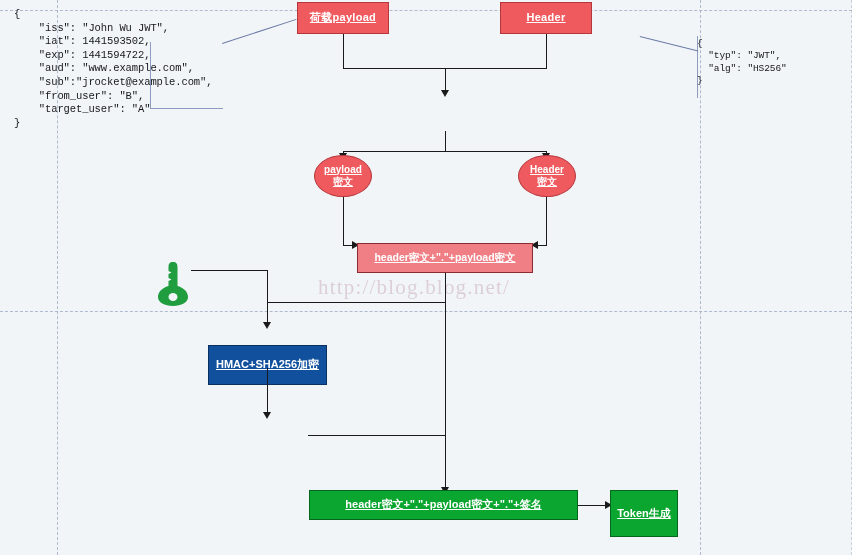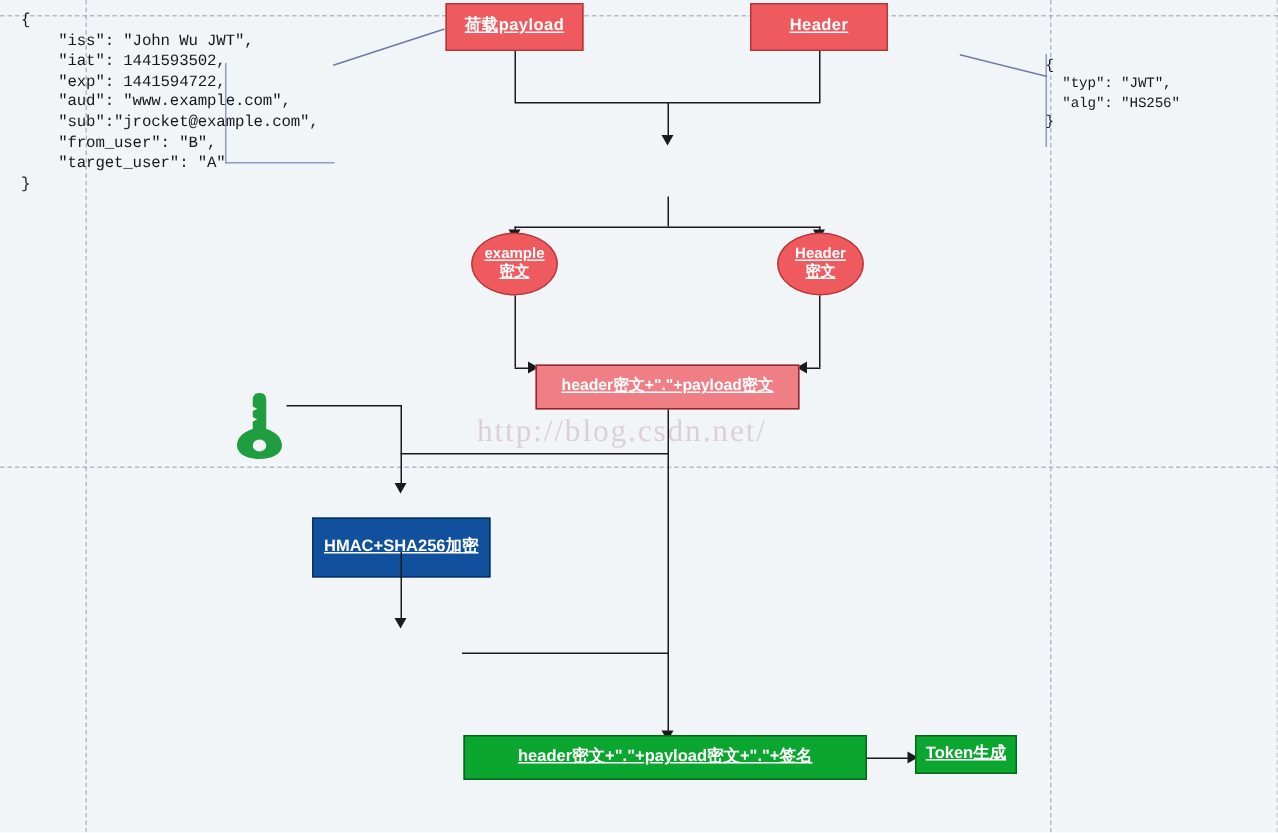--- a/index.html
+++ b/index.html
@@ -155,21 +155,21 @@
 <body>
 
 <div id="canvas">
 
   <div class="guide-h" style="top:10px;"></div>
   <div class="guide-h" style="top:311px;"></div>
   <div class="guide-v" style="left:57px;"></div>
   <div class="guide-v" style="left:700px;"></div>
   <div class="guide-v faint" style="left:851px;"></div>
 
-  <div class="watermark" style="left:318px; top:275px;">http://blog.csdn.net/</div>
+  <div class="watermark" style="left:318px; top:275px;">http://blog.blog.net/</div>
 
   <div class="callout-box" style="left:150px; top:42px; width:72px; height:66px; border-top:none; border-right:none;"></div>
   <div class="leader" style="left:222px; top:43px; width:78px; transform:rotate(-18deg);"></div>
   <div class="code" style="left:14px; top:8px;">{
     "iss": "John Wu JWT",
     "iat": 1441593502,
     "exp": 1441594722,
     "aud": "www.example.com",
     "sub":"jrocket@example.com",
     "from_user": "B",
@@ -194,21 +194,21 @@
   <div class="arrow-down" style="left:441px; top:90px;"></div>
 
 
   <div class="conn v" style="left:445px; top:131px; height:20px;"></div>
   <div class="conn h" style="left:343px; top:151px; width:204px;"></div>
   <div class="conn v" style="left:343px; top:151px; height:5px;"></div>
   <div class="arrow-down" style="left:339px; top:153px;"></div>
   <div class="conn v" style="left:546px; top:151px; height:5px;"></div>
   <div class="arrow-down" style="left:542px; top:153px;"></div>
 
-  <div class="node ellipse-red" style="left:314px; top:155px; width:58px; height:42px;">example
+  <div class="node ellipse-red" style="left:314px; top:155px; width:58px; height:42px;">payload
 密文</div>
 
   <div class="node ellipse-red" style="left:518px; top:155px; width:58px; height:42px;">Header
 密文</div>
 
   <div class="conn v" style="left:343px; top:197px; height:48px;"></div>
   <div class="conn h" style="left:343px; top:245px; width:14px;"></div>
   <div class="arrow-right" style="left:352px; top:241px;"></div>
 
   <div class="conn v" style="left:546px; top:197px; height:48px;"></div>
@@ -242,15 +242,15 @@
   <div class="arrow-down" style="left:263px; top:412px;"></div>
 
 
   <div class="conn h" style="left:308px; top:435px; width:138px;"></div>
 
   <div class="node rect-green" style="left:309px; top:490px; width:269px; height:30px;">header密文+"."+payload密文+"."+签名</div>
 
   <div class="conn h" style="left:578px; top:505px; width:32px;"></div>
   <div class="arrow-right" style="left:605px; top:501px;"></div>
 
-  <div class="node rect-green" style="left:610px; top:490px; width:68px; height:26px;">Token生成</div>
+  <div class="node rect-green" style="left:610px; top:490px; width:68px; height:47px;">Token生成</div>
 
 </div>
 
 </body></html>

